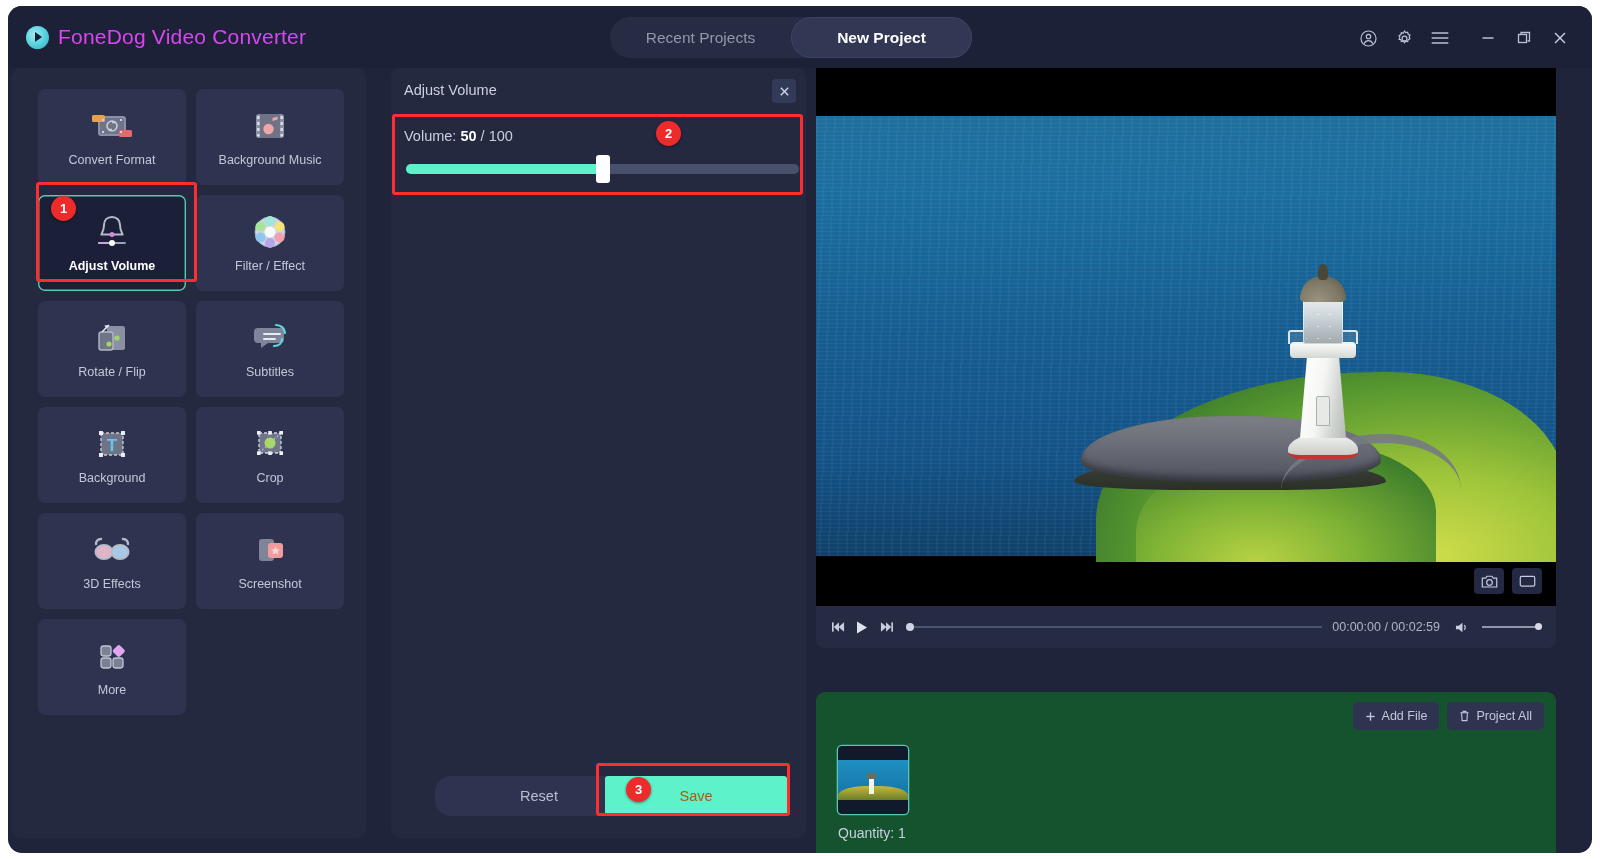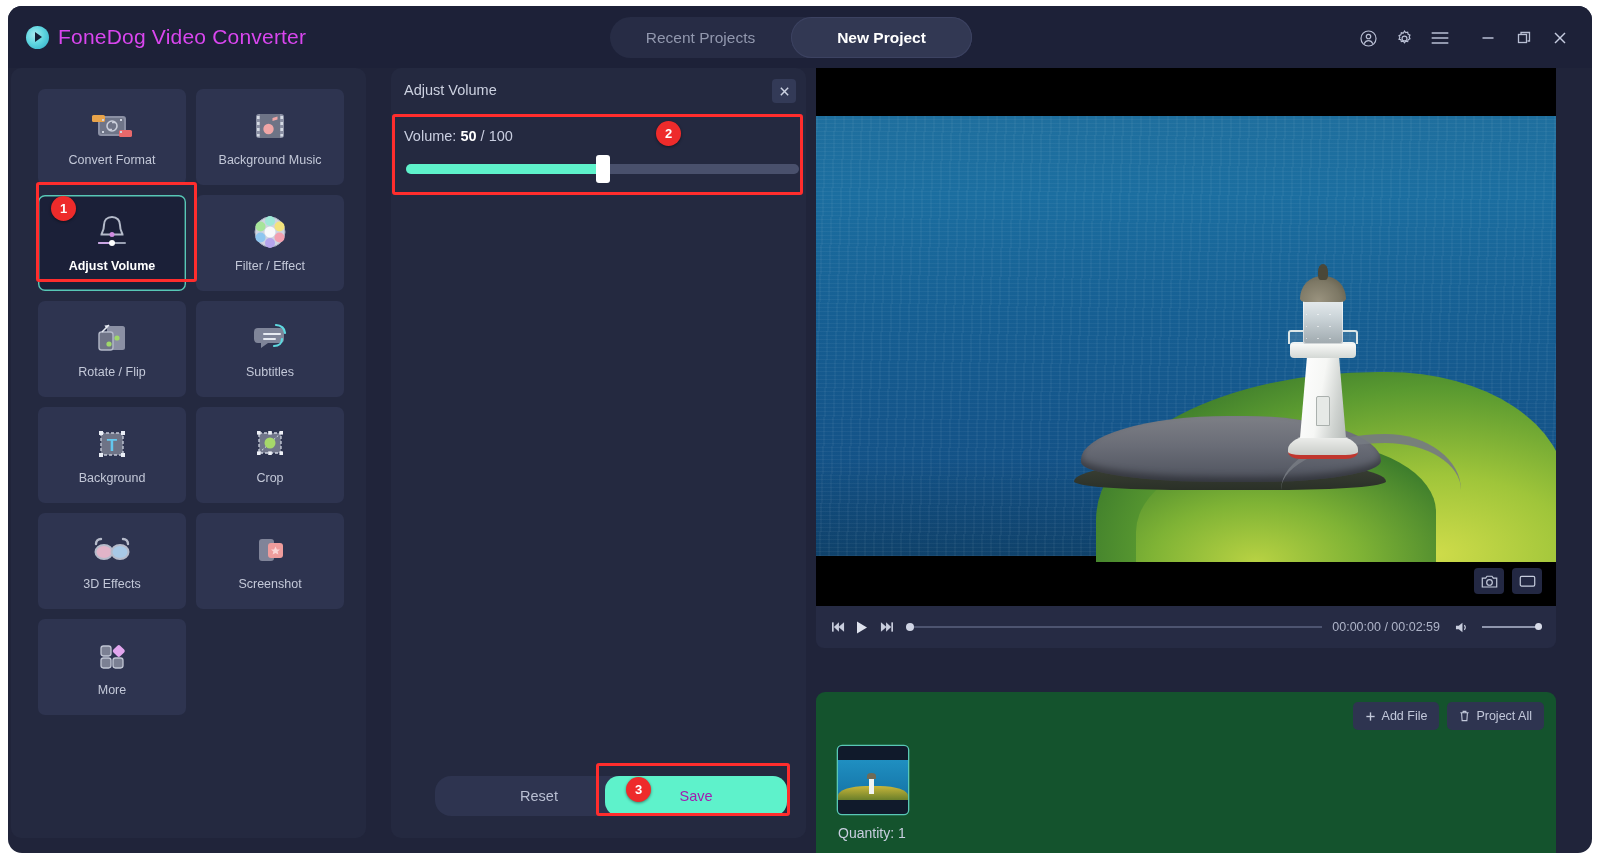--- a/index.html
+++ b/index.html
@@ -105,21 +105,21 @@
   }
 
   .edit-actions { position: absolute; left: 0; bottom: 22px; width: 100%; height: 40px; }
   .btn-reset {
     position: absolute; left: 21px; top: 0; width: 208px; height: 40px;
     border-radius: 16px; background: #2e3450; color: #b9bfd2; font-size: 14.5px;
     display: flex; align-items: center; justify-content: center; cursor: pointer; margin-left: 23px;
   }
   .btn-save {
     position: absolute; left: 214px; top: 0; width: 182px; height: 40px;
-    border-radius: 14px; background: #5ef2cb; color: #a21caf; font-size: 14.5px;
+    border-radius: 3px; background: #5ef2cb; color: #a16207; font-size: 14.5px;
     display: flex; align-items: center; justify-content: center; cursor: pointer;
   }
 
   
   .preview-panel { position: absolute; left: 808px; top: 62px; width: 740px; height: 580px; }
   .video-area { position: absolute; left: 0; top: 0; width: 740px; height: 538px; background: #000; overflow: hidden; }
   .video-frame {
     position: absolute; left: 0; top: 48px; width: 740px; height: 440px;
     background:
       linear-gradient(to bottom, rgba(0,0,0,0) 78%, rgba(0,20,10,.18) 100%),

